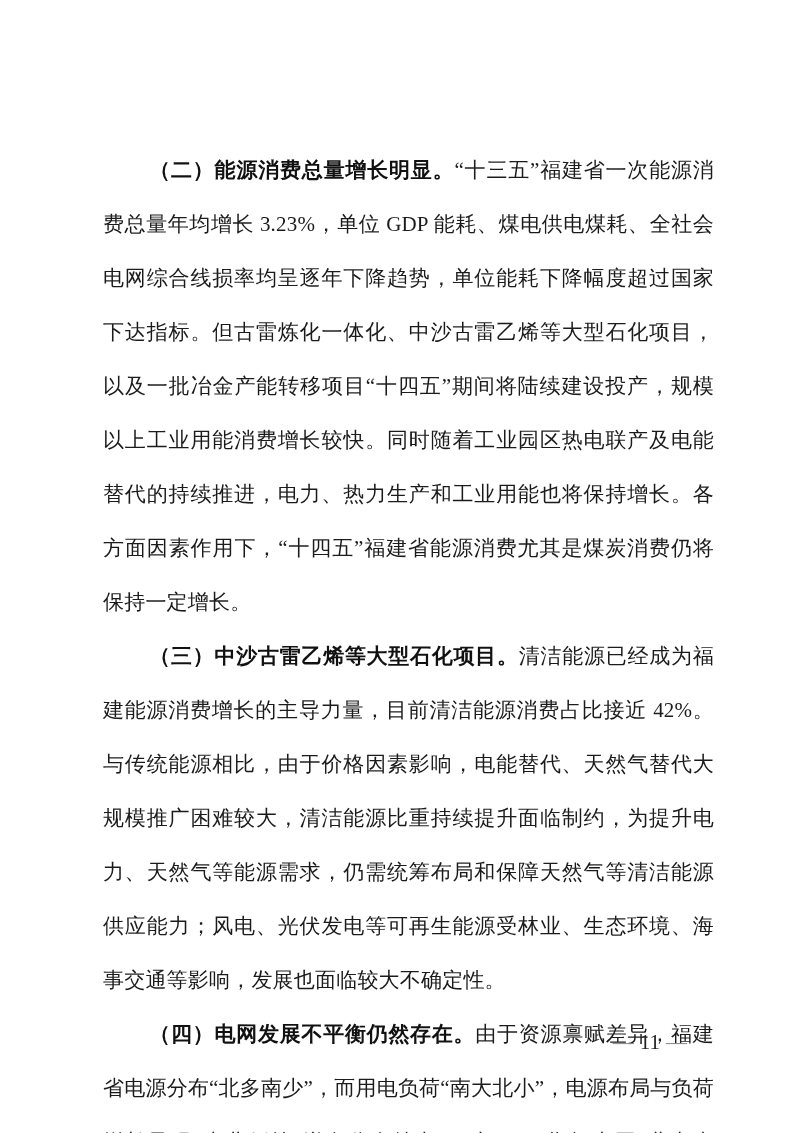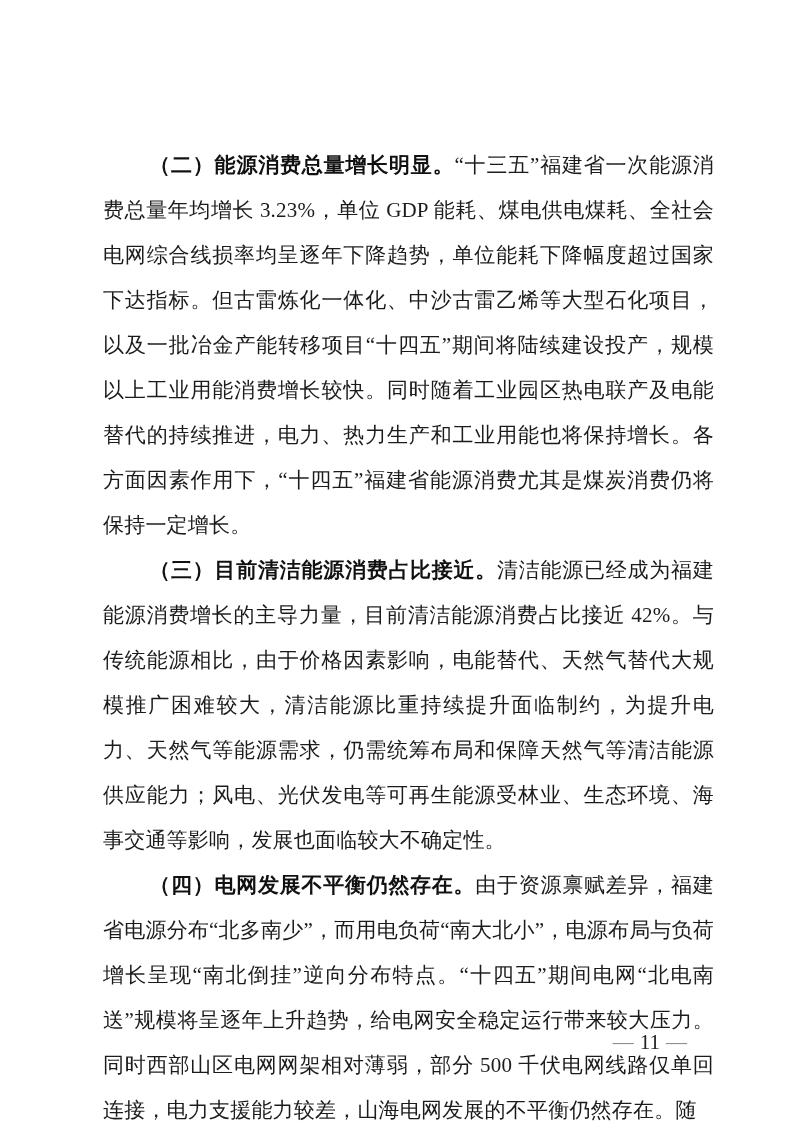--- a/index.html
+++ b/index.html
@@ -19,21 +19,21 @@
   .content {
     position: absolute;
     left: 103px;
     top: 143px;
     width: 611px;
   }
   .para {
     margin: 0;
     padding: 0;
     font-size: 21px;
-    line-height: 45px;
+    line-height: 54px;
     color: #1b1b1b;
     text-align: justify;
     text-indent: 2.2em;
     letter-spacing: 0.2px;
     word-break: break-all;
   }
   .para .para-heading {
     font-weight: bold;
     color: #111111;
   }
@@ -56,21 +56,21 @@
 </style>
 </head>
 <body>
 
 <div class="page">
 
   <div class="content">
 
     <p class="para"><span class="para-heading">（二）能源消费总量增长明显。</span><span>“十三五”福建省一次能源消费总量年均增长 3.23%，单位 GDP 能耗、煤电供电煤耗、全社会电网综合线损率均呈逐年下降趋势，单位能耗下降幅度超过国家下达指标。但古雷炼化一体化、中沙古雷乙烯等大型石化项目，以及一批冶金产能转移项目“十四五”期间将陆续建设投产，规模以上工业用能消费增长较快。同时随着工业园区热电联产及电能替代的持续推进，电力、热力生产和工业用能也将保持增长。各方面因素作用下，“十四五”福建省能源消费尤其是煤炭消费仍将保持一定增长。</span></p>
 
-    <p class="para"><span class="para-heading">（三）目前清洁能源消费占比接近。</span><span>清洁能源已经成为福建能源消费增长的主导力量，目前清洁能源消费占比接近 42%。与传统能源相比，由于价格因素影响，电能替代、天然气替代大规模推广困难较大，清洁能源比重持续提升面临制约，为提升电力、天然气等能源需求，仍需统筹布局和保障天然气等清洁能源供应能力；风电、光伏发电等可再生能源受林业、生态环境、海事交通等影响，发展也面临较大不确定性。</span></p>
+    <p class="para"><span class="para-heading">（三）中沙古雷乙烯等大型石化项目。</span><span>清洁能源已经成为福建能源消费增长的主导力量，目前清洁能源消费占比接近 42%。与传统能源相比，由于价格因素影响，电能替代、天然气替代大规模推广困难较大，清洁能源比重持续提升面临制约，为提升电力、天然气等能源需求，仍需统筹布局和保障天然气等清洁能源供应能力；风电、光伏发电等可再生能源受林业、生态环境、海事交通等影响，发展也面临较大不确定性。</span></p>
 
     <p class="para"><span class="para-heading">（四）电网发展不平衡仍然存在。</span><span>由于资源禀赋差异，福建省电源分布“北多南少”，而用电负荷“南大北小”，电源布局与负荷增长呈现“南北倒挂”逆向分布特点。“十四五”期间电网“北电南送”规模将呈逐年上升趋势，给电网安全稳定运行带来较大压力。同时西部山区电网网架相对薄弱，部分 500 千伏电网线路仅单回连接，电力支援能力较差，山海电网发展的不平衡仍然存在。随</span></p>
 
   </div>
 
   <div class="page-footer"><span class="footer-dash">—</span><span class="footer-number">11</span><span class="footer-dash">—</span></div>
 
 </div>
 
 </body></html>

